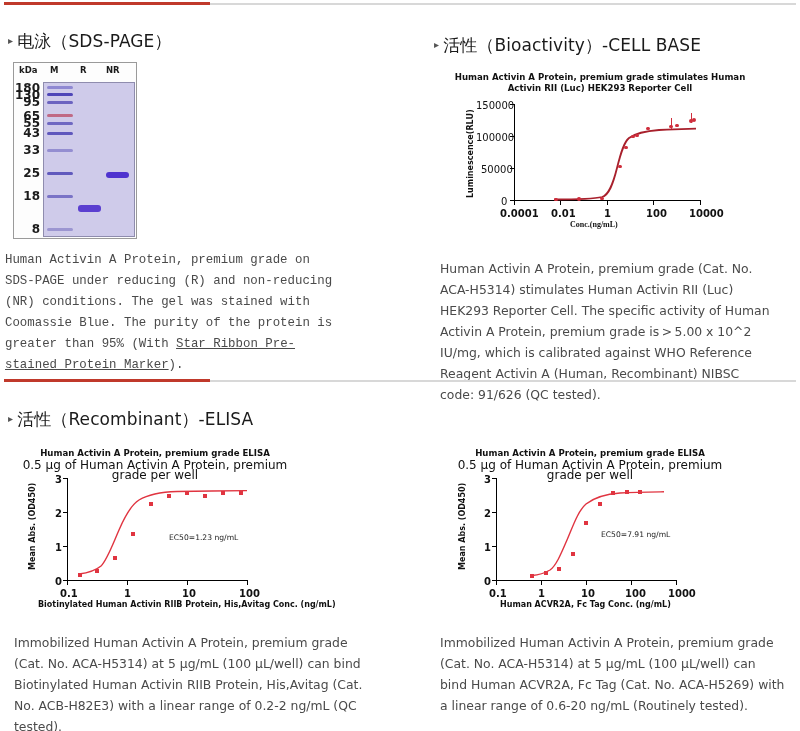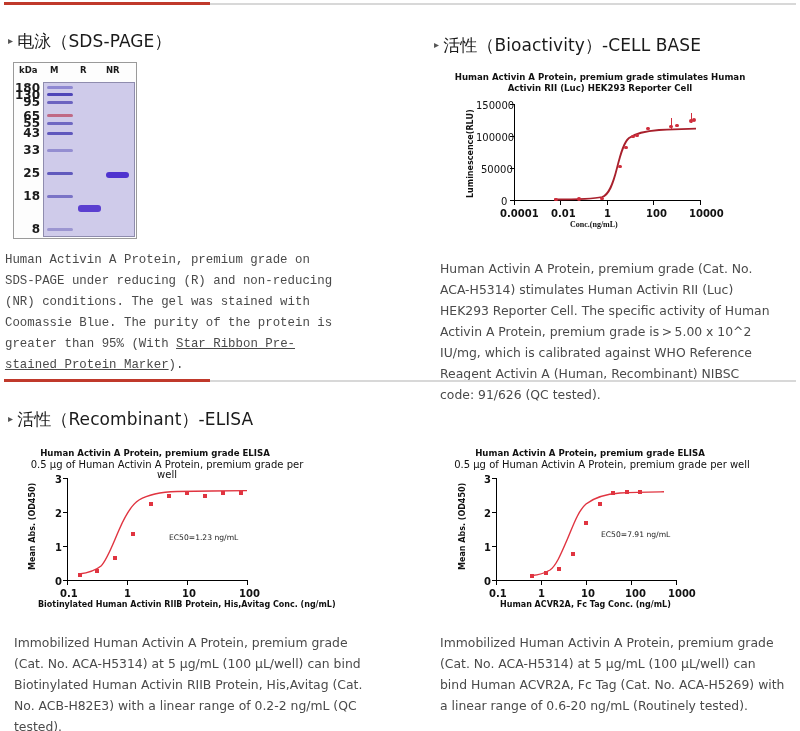--- a/index.html
+++ b/index.html
@@ -90,22 +90,22 @@
   
   .s-band{border-radius:3px;}
 
   
   .chart{position:absolute;background:#fff;}
   .chart-title{
     position:absolute;left:0;width:100%;text-align:center;
     font-size:8.6px;font-weight:bold;color:#111;line-height:11px;
   }
   .chart-sub{
-    position:absolute;left:12px;width:100%;text-align:center;
-    font-size:10px;color:#111;line-height:10px;
+    position:absolute;left:0;width:100%;text-align:center;
+    font-size:12px;color:#111;line-height:10px;
   }
   .plot{position:absolute;}
   .axis-line{position:absolute;background:#000;}
   .tick{position:absolute;background:#000;width:1px;}
   .tick-h{position:absolute;background:#000;height:1px;}
   .tlabel{position:absolute;font-size:10px;color:#111;white-space:nowrap;}
   .tlabel.bold{font-weight:bold;}
   .axis-title{
     position:absolute;font-size:8px;font-weight:bold;color:#111;white-space:nowrap;
   }

